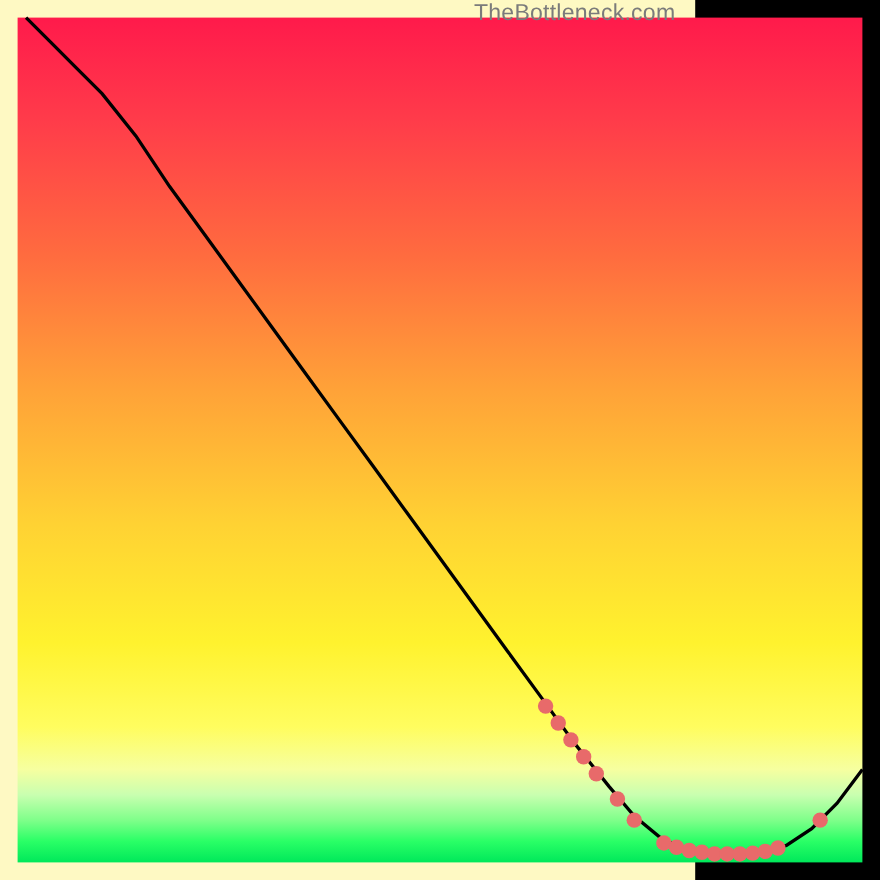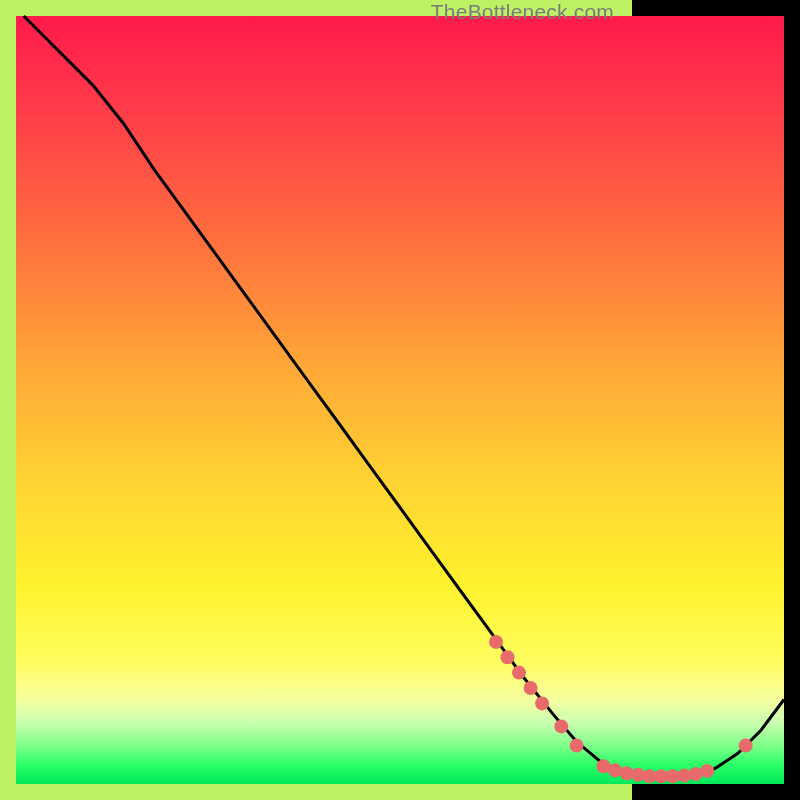--- a/index.html
+++ b/index.html
@@ -8,21 +8,21 @@
     width: 800px;
     height: 800px;
     background: #000;
     font-family: Arial, Helvetica, sans-serif;
     overflow: hidden;
   }
   .stage {
     position: relative;
     width: 632px;
     height: 800px;
-    background: #bef264;
+    background: #fef9c3;
   }
   .plot {
     position: absolute;
     left: 16px;
     top: 16px;
     width: 768px;
     height: 768px;
     
     background: linear-gradient(
       to bottom,

